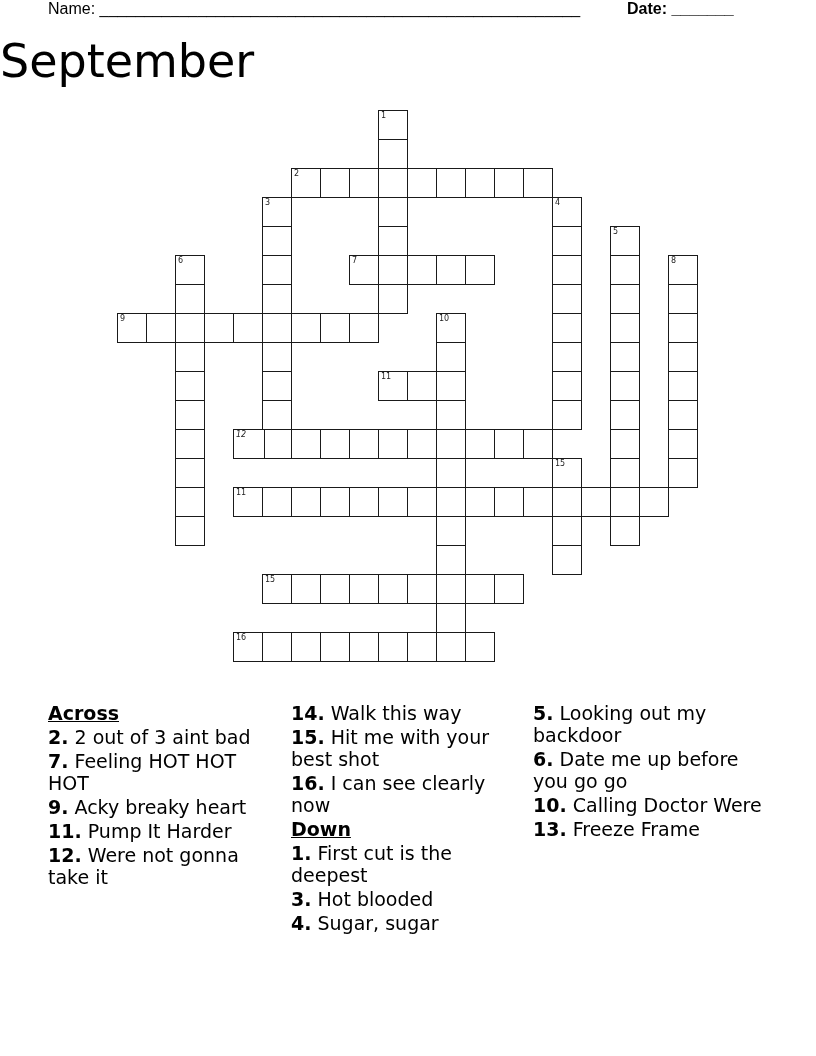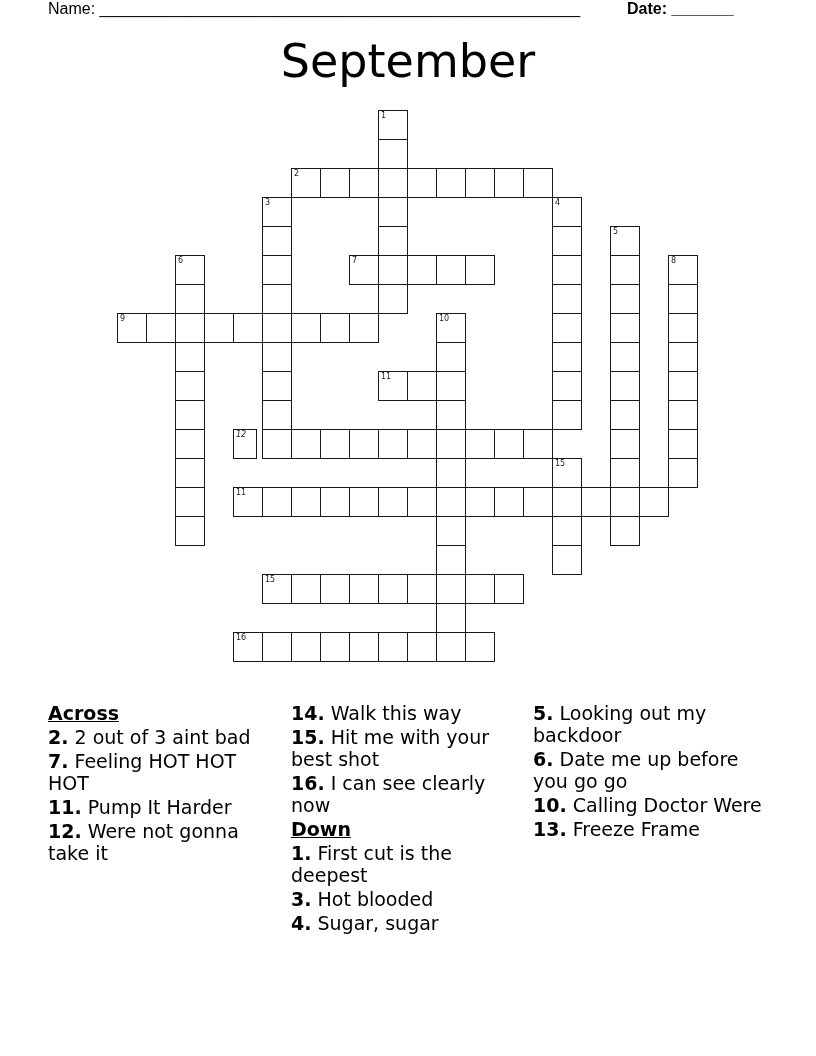--- a/index.html
+++ b/index.html
@@ -1,20 +1,20 @@
 <!DOCTYPE html>
 <html><head>
 <meta charset="utf-8">
 <style>
   html, body { margin: 0; padding: 0; background: #ffffff; }
   body { width: 816px; height: 1056px; position: relative; overflow: hidden; color: #000; }
   .header-row { position: absolute; top: 0; left: 0; width: 816px; height: 20px; font-family: "Liberation Sans", sans-serif; font-size: 16px; }
   .name-label { position: absolute; left: 48px; top: 0px; }
   .date-label { position: absolute; left: 627px; top: 0px; font-weight: bold; }
-  .title { position: absolute; top: 34px; left: 0; width: 816px; text-align: center; font-family: "DejaVu Sans", sans-serif; font-size: 46px; font-weight: normal; letter-spacing: 0px; }
+  .title { position: absolute; top: 34px; left: 0; width: 816px; text-align: left; font-family: "DejaVu Sans", sans-serif; font-size: 46px; font-weight: normal; letter-spacing: 0px; }
   .grid { position: absolute; left: 0; top: 0; width: 816px; height: 700px; pointer-events: none; }
   .cell { position: absolute; width: 29px; height: 29px; box-sizing: border-box; border: 1.5px solid #1a1a1a; background: #fff; pointer-events: auto; }
   .cell .num { position: absolute; left: 2px; top: 0px; font-family: "DejaVu Sans", sans-serif; font-size: 8px; color: #222; line-height: 10px; }
   .clues { position: absolute; top: 702px; font-family: "DejaVu Sans", sans-serif; font-size: 19px; line-height: 22px; }
   .clue-col { position: absolute; top: 0; width: 230px; }
   .clue-col.c1 { left: 48px; }
   .clue-col.c2 { left: 291px; }
   .clue-col.c3 { left: 533px; }
   .clue-heading { font-weight: bold; text-decoration: underline; margin-bottom: 2px; }
   .clue { margin-bottom: 2px; }
@@ -132,21 +132,21 @@
     <div class="cell" style="left: 436px; top: 487px; width: 30px; height: 30px;"></div>
     <div class="cell" style="left: 436px; top: 516px; width: 30px; height: 30px;"></div>
     <div class="cell" style="left: 436px; top: 545px; width: 30px; height: 30px;"></div>
     <div class="cell" style="left: 436px; top: 574px; width: 30px; height: 30px;"></div>
     <div class="cell" style="left: 436px; top: 603px; width: 30px; height: 30px;"></div>
     <div class="cell" style="left: 436px; top: 632px; width: 30px; height: 30px;"></div>
     <div class="cell" style="left: 378px; top: 371px; width: 30px; height: 30px;">
       <span class="num">11</span>
     </div>
     <div class="cell" style="left: 407px; top: 371px; width: 30px; height: 30px;"></div>
-    <div class="cell" style="left: 233px; top: 429px; width: 24px; height: 30px; font-style: italic;">
+    <div class="cell" style="left: 233px; top: 429px; width: 32px; height: 30px; font-style: italic;">
       <span class="num">12</span>
     </div>
     <div class="cell" style="left: 291px; top: 429px; width: 30px; height: 30px;"></div>
     <div class="cell" style="left: 320px; top: 429px; width: 30px; height: 30px;"></div>
     <div class="cell" style="left: 349px; top: 429px; width: 30px; height: 30px;"></div>
     <div class="cell" style="left: 378px; top: 429px; width: 30px; height: 30px;"></div>
     <div class="cell" style="left: 407px; top: 429px; width: 30px; height: 30px;"></div>
     <div class="cell" style="left: 465px; top: 429px; width: 30px; height: 30px;"></div>
     <div class="cell" style="left: 494px; top: 429px; width: 30px; height: 30px;"></div>
     <div class="cell" style="left: 523px; top: 429px; width: 30px; height: 30px;"></div>
@@ -190,20 +190,21 @@
     <div class="cell" style="left: 378px; top: 632px; width: 30px; height: 30px;"></div>
     <div class="cell" style="left: 407px; top: 632px; width: 30px; height: 30px;"></div>
     <div class="cell" style="left: 465px; top: 632px; width: 30px; height: 30px;"></div>
   </div>
 
 <div class="clues">
   <div class="clue-col c1">
     <div class="clue-heading">Across</div>
     <div class="clue"><span class="n">2.</span> <span>2 out of 3 aint bad</span></div>
     <div class="clue"><span class="n">7.</span> <span>Feeling HOT HOT HOT</span></div>
+    <div class="clue"><span class="n">9.</span> <span>Acky breaky heart</span></div>
     <div class="clue"><span class="n">11.</span> <span>Pump It Harder</span></div>
     <div class="clue"><span class="n">12.</span> <span>Were not gonna take it</span></div>
   </div>
   <div class="clue-col c2">
     <div class="clue"><span class="n">14.</span> <span>Walk this way</span></div>
     <div class="clue"><span class="n">15.</span> <span>Hit me with your best shot</span></div>
     <div class="clue"><span class="n">16.</span> <span>I can see clearly now</span></div>
     <div class="clue-heading">Down</div>
     <div class="clue"><span class="n">1.</span> <span>First cut is the deepest</span></div>
     <div class="clue"><span class="n">3.</span> <span>Hot blooded</span></div>

